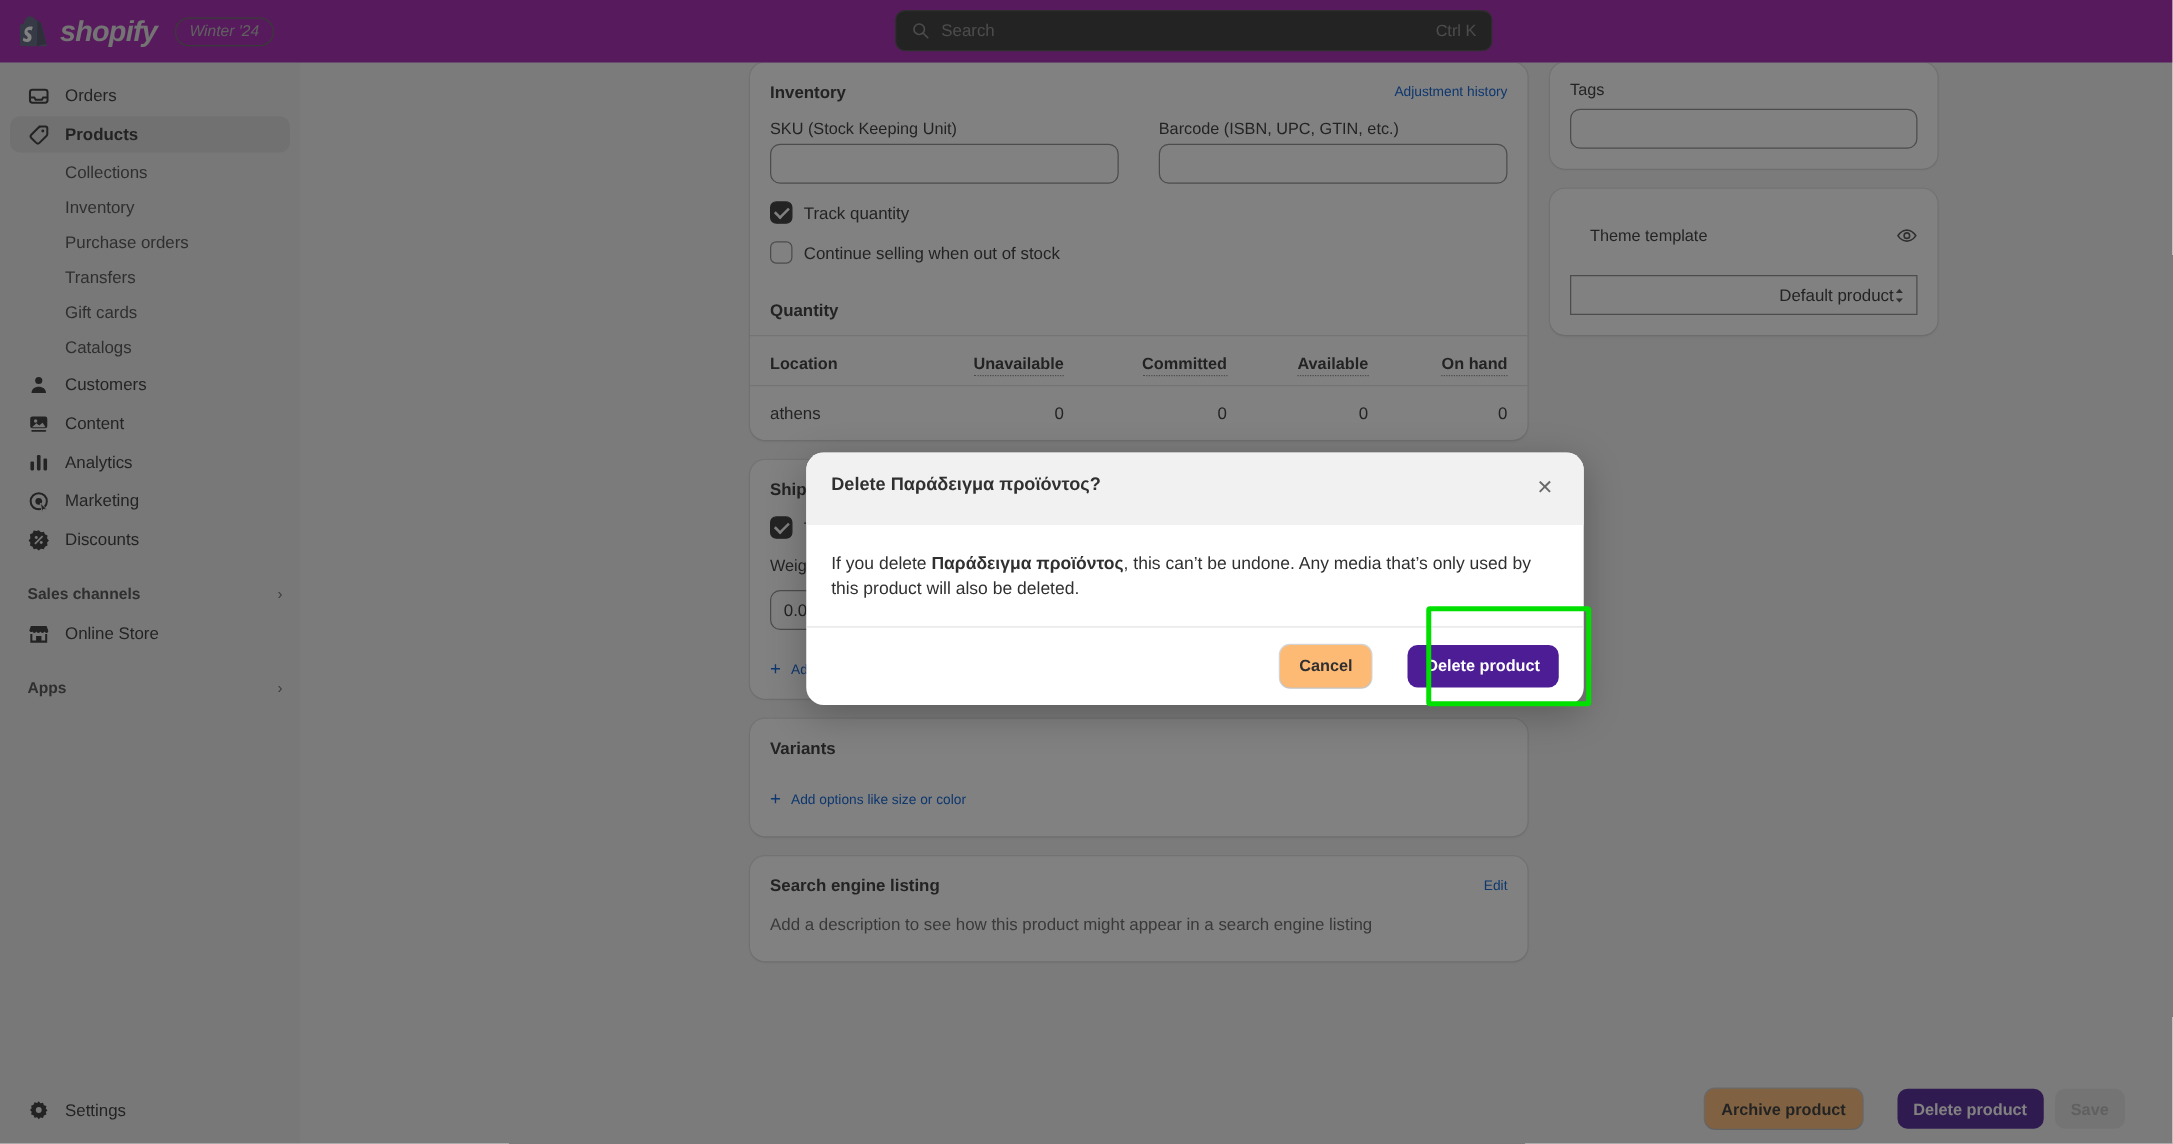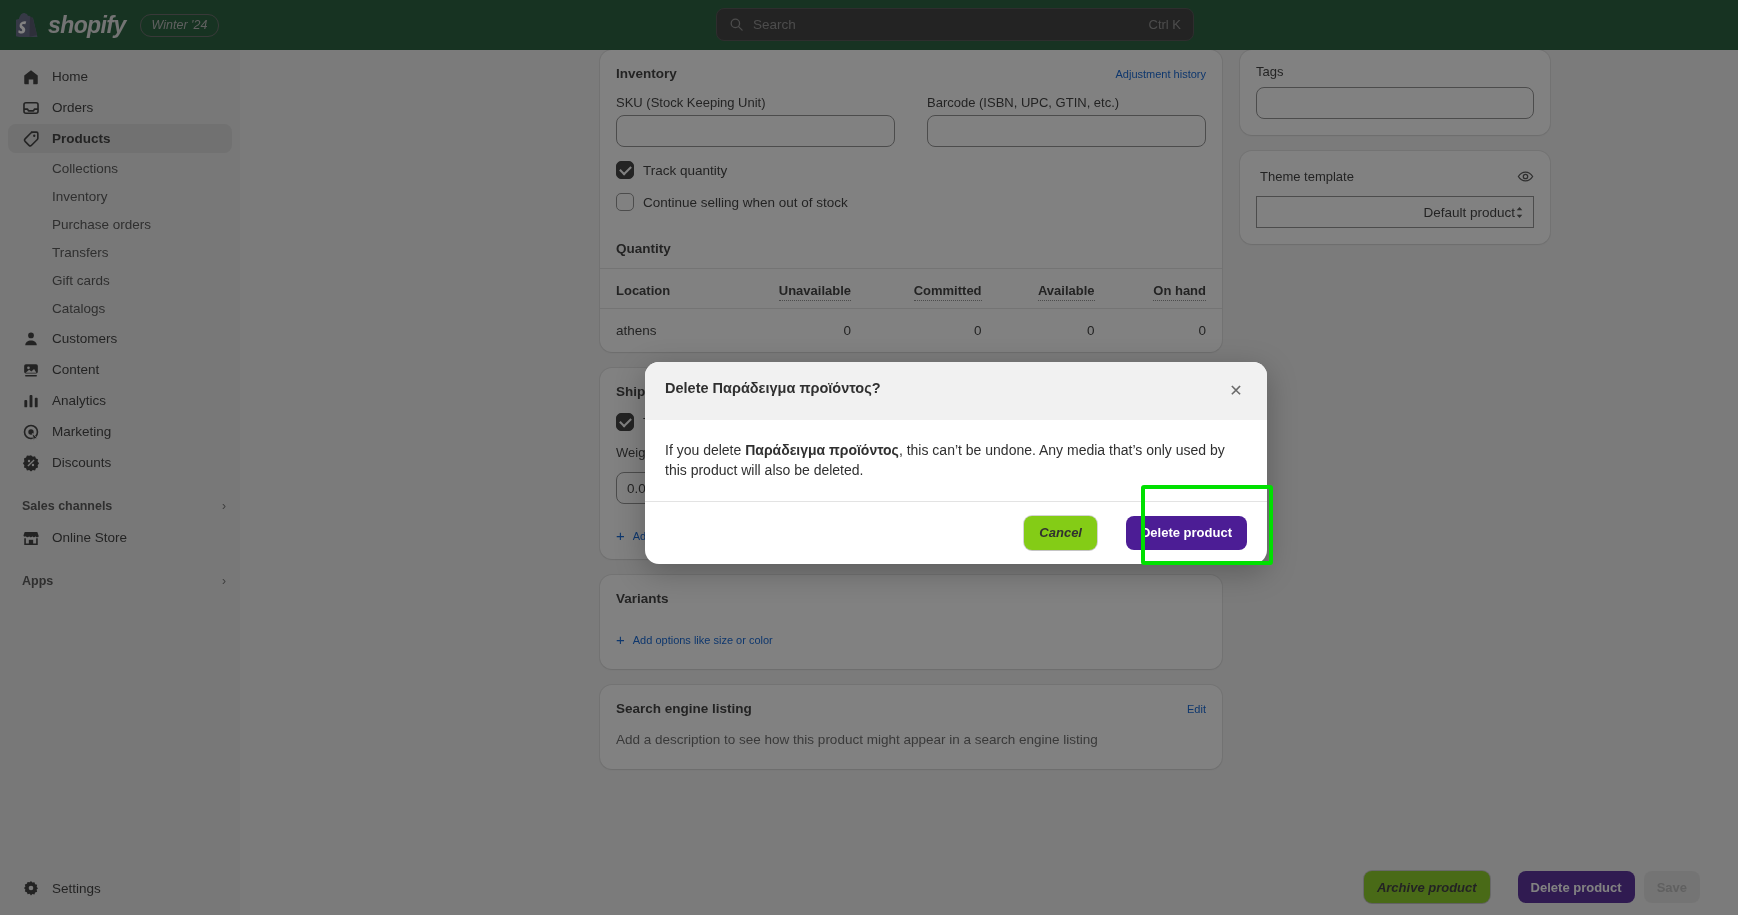--- a/index.html
+++ b/index.html
@@ -8,21 +8,21 @@
     overflow: hidden;
     font-family: "Liberation Sans", sans-serif;
     background: #f1f1f1;
   }
   body { position: relative; }
 
   
   .topbar {
     position: absolute; top: 0; left: 0;
     width: 1738px; height: 50px;
-    background: #14532d;
+    background: #a21caf;
     display: flex; align-items: center;
     z-index: 30;
   }
   .brand {
     display: flex; align-items: center; gap: 10px;
     padding-left: 16px; width: 240px;
   }
   .shopify-bag { width: 22px; height: 24px; flex: none; }
   .brand-word {
     color: #e3e3e3; font-size: 23px; font-weight: bold;
@@ -182,23 +182,22 @@
     position: absolute; right: 38px; bottom: 12px;
     display: flex; align-items: center; gap: 9px;
   }
   .btn {
     height: 32px; padding: 0 13px; border-radius: 8px;
     font-size: 13px; font-weight: bold;
     display: flex; align-items: center; cursor: pointer;
     border: none; font-family: "Liberation Sans", sans-serif;
   }
   .btn-default {
-    background: #84cc16; color: #303030;
+    background: #fdba74; color: #303030;
     box-shadow: 0 0 0 1px rgba(0,0,0,.17), 0 1px 0 rgba(0,0,0,.07);
-    font-style: italic;
   }
   .btn-danger { background: #4c1d95; color: #fff; margin-left: 19px; }
   .btn-disabled { background: #e3e3e3; color: #b5b5b5; cursor: default; }
 
   
   .overlay {
     position: absolute; top: 0; left: 0;
     width: 1738px; height: 915px;
     background: rgba(26,26,26,0.55);
     z-index: 50;
@@ -260,26 +259,20 @@
         <line x1="12.8" y1="12.8" x2="17.5" y2="17.5" stroke="#8a8a8a" stroke-width="1.7" stroke-linecap="round"></line>
       </svg>
       <input class="search-input" value="" placeholder="Search" style="">
       <span class="search-kbd">Ctrl K</span>
     </div>
   </div>
 </div>
 
 <div class="sidebar">
 
-  <div class="nav-item">
-    <svg class="nav-ico" viewBox="0 0 20 20">
-      <path d="M10 2.5 2.5 8.3V17a1 1 0 0 0 1 1h4v-5.2h5V18h4a1 1 0 0 0 1-1V8.3z" fill="#303030"></path>
-    </svg>
-    <span class="nav-label">Home</span>
-  </div>
 
   <div class="nav-item">
     <svg class="nav-ico" viewBox="0 0 20 20">
       <rect x="2.2" y="4.2" width="15.6" height="11.6" rx="2.2" fill="none" stroke="#303030" stroke-width="1.8"></rect>
       <path d="M2.2 11.2h4l1 2h5.6l1-2h4" fill="none" stroke="#303030" stroke-width="1.8" stroke-linejoin="round"></path>
     </svg>
     <span class="nav-label">Orders</span>
   </div>
 
   <div class="nav-item active">
@@ -485,21 +478,21 @@
   </div>
 
   <div class="col-side">
     <div class="side-card">
       <div class="side-title">Tags</div>
       <input class="input" value="" style="">
     </div>
 
     <div class="side-card">
       <div class="row-between" style="margin-bottom:8px;">
-        <span class="side-title" style="margin:4px;">Theme template</span>
+        <span class="side-title" style="margin:16px;">Theme template</span>
         <svg class="eye" viewBox="0 0 20 20">
           <path d="M1.6 10S4.8 4.8 10 4.8 18.4 10 18.4 10 15.2 15.2 10 15.2 1.6 10 1.6 10z" fill="none" stroke="#4a4a4a" stroke-width="1.5"></path>
           <circle cx="10" cy="10" r="2.6" fill="none" stroke="#4a4a4a" stroke-width="1.5"></circle>
         </svg>
       </div>
       <div class="select-box">
         <span>Default product</span>
         <svg width="9" height="13" viewBox="0 0 9 13">
           <path d="M4.5 1 7.3 4.3H1.7z" fill="#4a4a4a"></path>
           <path d="M4.5 12 1.7 8.7h5.6z" fill="#4a4a4a"></path>

